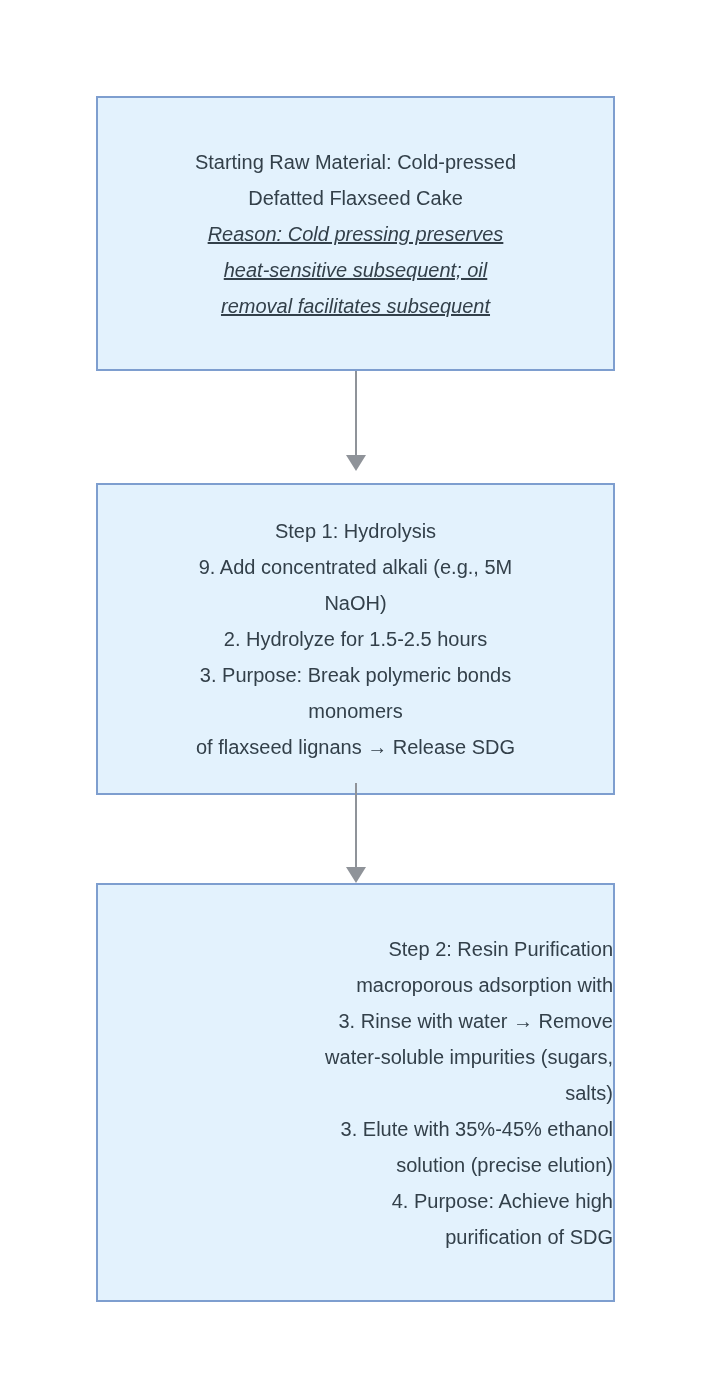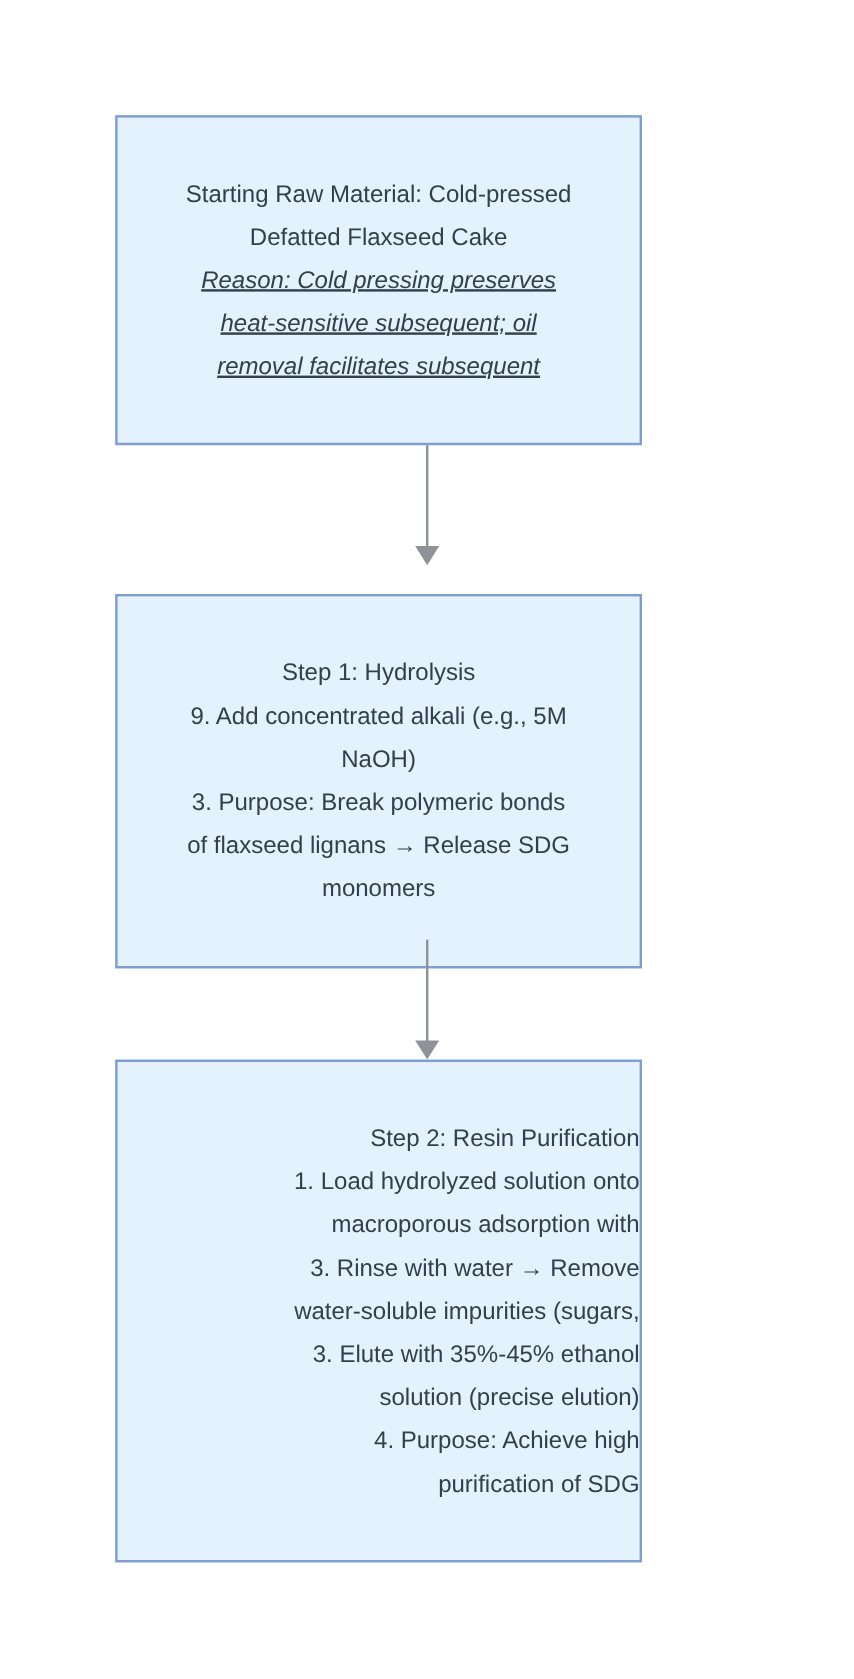--- a/index.html
+++ b/index.html
@@ -10,38 +10,38 @@
   body {
     width: 712px;
     height: 1399px;
     position: relative;
     font-family: "Liberation Sans", "DejaVu Sans", sans-serif;
     overflow: hidden;
   }
   .flow-node {
     position: absolute;
     left: 96px;
-    width: 439px;
+    width: 519px;
     box-sizing: border-box;
     background: #e3f2fd;
     border: 2px solid #7e9ecf;
     display: flex;
     flex-direction: column;
     justify-content: center;
     align-items: center;
     text-align: center;
     color: #33404a;
     font-size: 20px;
     line-height: 36px;
   }
   .node-line { width: 100%; }
   .node-line.italic { font-style: italic; text-decoration: underline; }
 
   #node-raw-material { top: 96px;  height: 275px; }
-  #node-step1        { top: 495px; height: 312px; align-items: flex-end; }
+  #node-step1        { top: 483px; height: 312px; align-items: flex-end; }
   #node-step2        { top: 883px; height: 419px; text-align: right; }
 
   .arrow {
     position: absolute;
     left: 345px;
     width: 22px;
     height: 100px;
   }
   #arrow-1 { top: 371px; }
   #arrow-2 { top: 783px; }
@@ -77,33 +77,34 @@
 
 <div id="arrow-1" class="arrow">
   <div class="arrow-line"></div>
   <div class="arrow-head"></div>
 </div>
 
 <div id="node-step1" class="flow-node">
   <div class="node-line">Step 1: Hydrolysis</div>
   <div class="node-line">9. Add concentrated alkali (e.g., 5M</div>
   <div class="node-line">NaOH)</div>
+  <div class="node-line">2. Hydrolyze for 1.5-2.5 hours</div>
   <div class="node-line">3. Purpose: Break polymeric bonds</div>
+  <div class="node-line">monomers</div>
   <div class="node-line">of flaxseed lignans → Release SDG</div>
-  <div class="node-line">monomers</div>
 </div>
 
 <div id="arrow-2" class="arrow">
   <div class="arrow-line"></div>
   <div class="arrow-head"></div>
 </div>
 
 <div id="node-step2" class="flow-node">
   <div class="node-line">Step 2: Resin Purification</div>
-  <div class="node-line">1. Load hydrolyzed solution onto</div>
   <div class="node-line">macroporous adsorption with</div>
   <div class="node-line">3. Rinse with water → Remove</div>
   <div class="node-line">water-soluble impurities (sugars,</div>
+  <div class="node-line">salts)</div>
   <div class="node-line">3. Elute with 35%-45% ethanol</div>
   <div class="node-line">solution (precise elution)</div>
   <div class="node-line">4. Purpose: Achieve high</div>
   <div class="node-line">purification of SDG</div>
 </div>
 
 </body></html>

